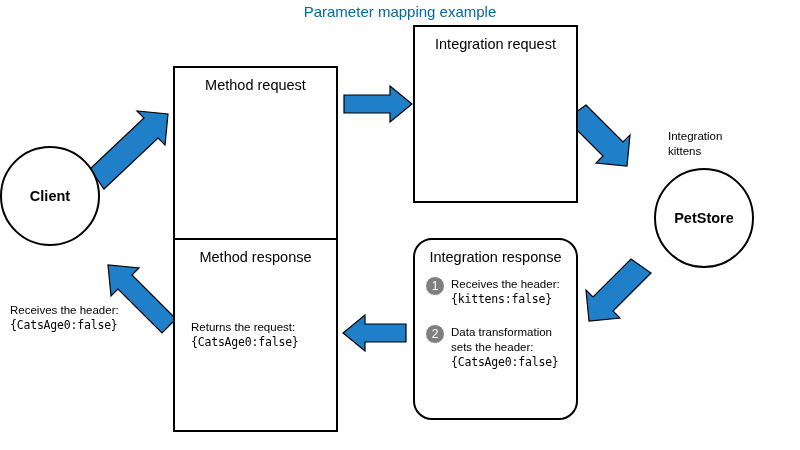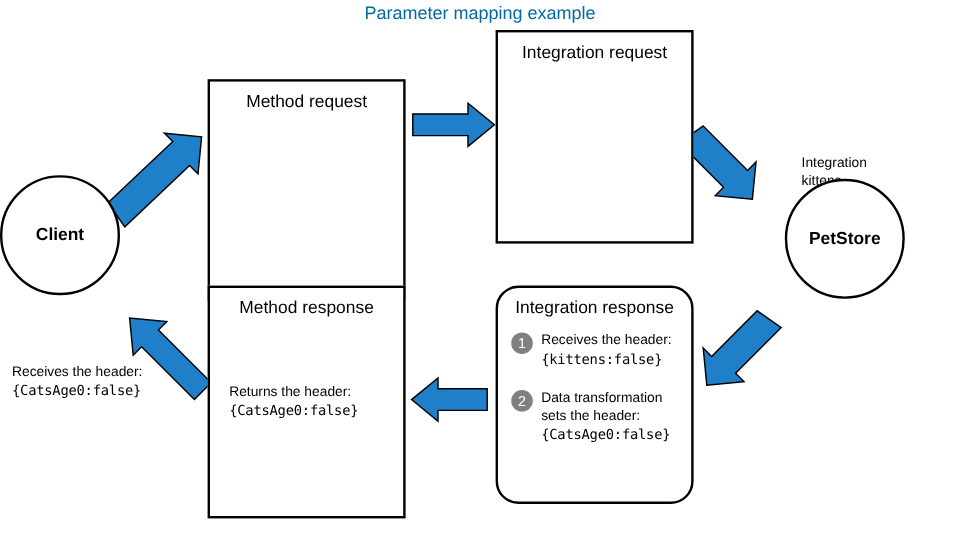--- a/index.html
+++ b/index.html
@@ -154,21 +154,21 @@
     <div class="box-title">Method request</div>
   </div>
 
   <div class="abs box" style="left:413px; top:25px; width:165px; height:178px;">
     <div class="box-title">Integration request</div>
   </div>
 
   <div class="abs box" style="left:173px; top:238px; width:165px; height:194px;">
     <div class="box-title">Method response</div>
     <div class="abs" style="left:16px; top:80px;">
-      <div class="note">Returns the header:</div>
+      <div class="note">Returns the request:</div>
       <div class="mono">{CatsAge0:false}</div>
     </div>
   </div>
 
   <div class="abs box" style="left:413px; top:238px; width:165px; height:182px;border-radius:19px;">
     <div class="box-title">Integration response</div>
 
     <div class="step" style="left:10px; top:36px;">
       <div class="badge">1</div>
       <div class="step-text">
@@ -185,17 +185,17 @@
         <div class="mono">{CatsAge0:false}</div>
       </div>
     </div>
   </div>
 
   <div class="abs" style="left:668px; top:129px;">
     <div class="endpoint-label">Integration</div>
     <div class="endpoint-label">kittens</div>
   </div>
 
-  <div class="abs circle" style="left:654px; top:149px; width:100px; height:100px;">
+  <div class="abs circle" style="left:654px; top:168px; width:100px; height:100px;">
     <span>PetStore</span>
   </div>
 
 </div>
 
 </body></html>

